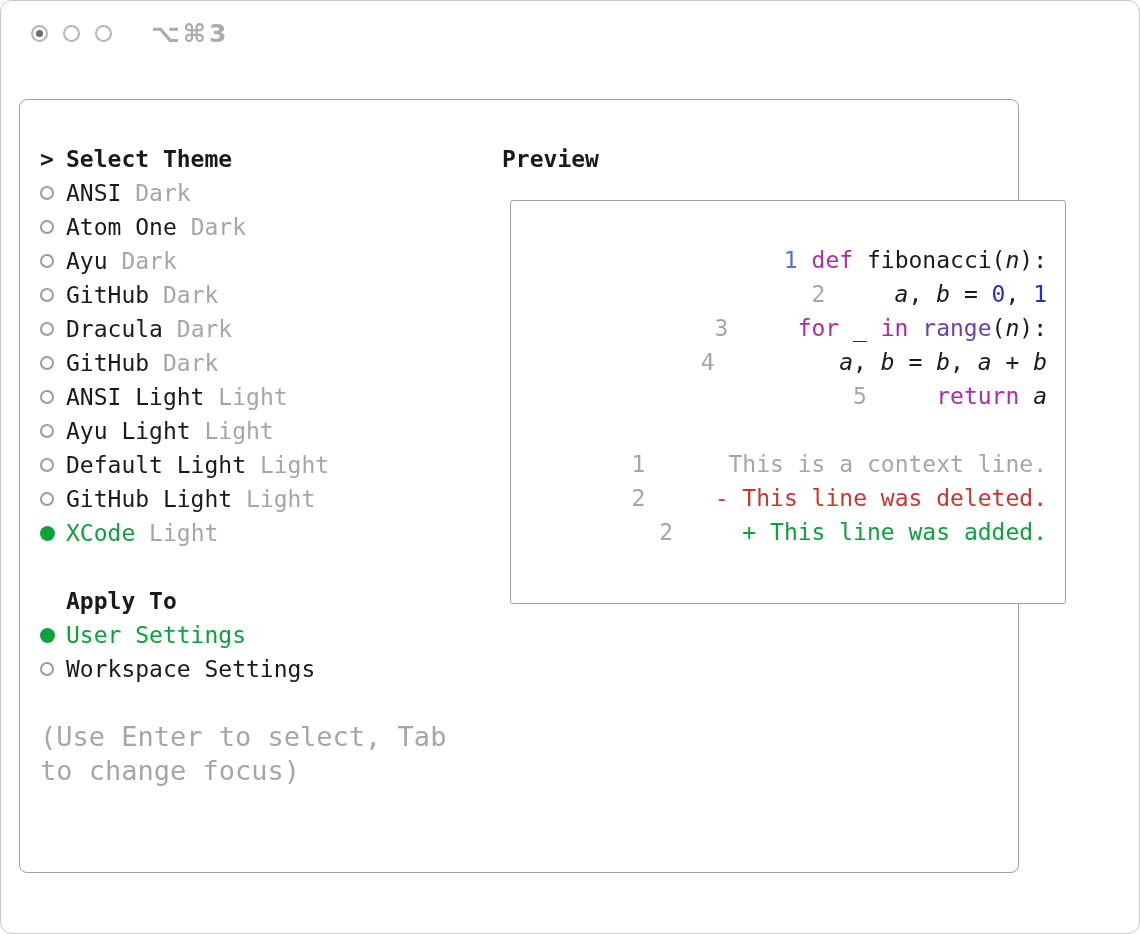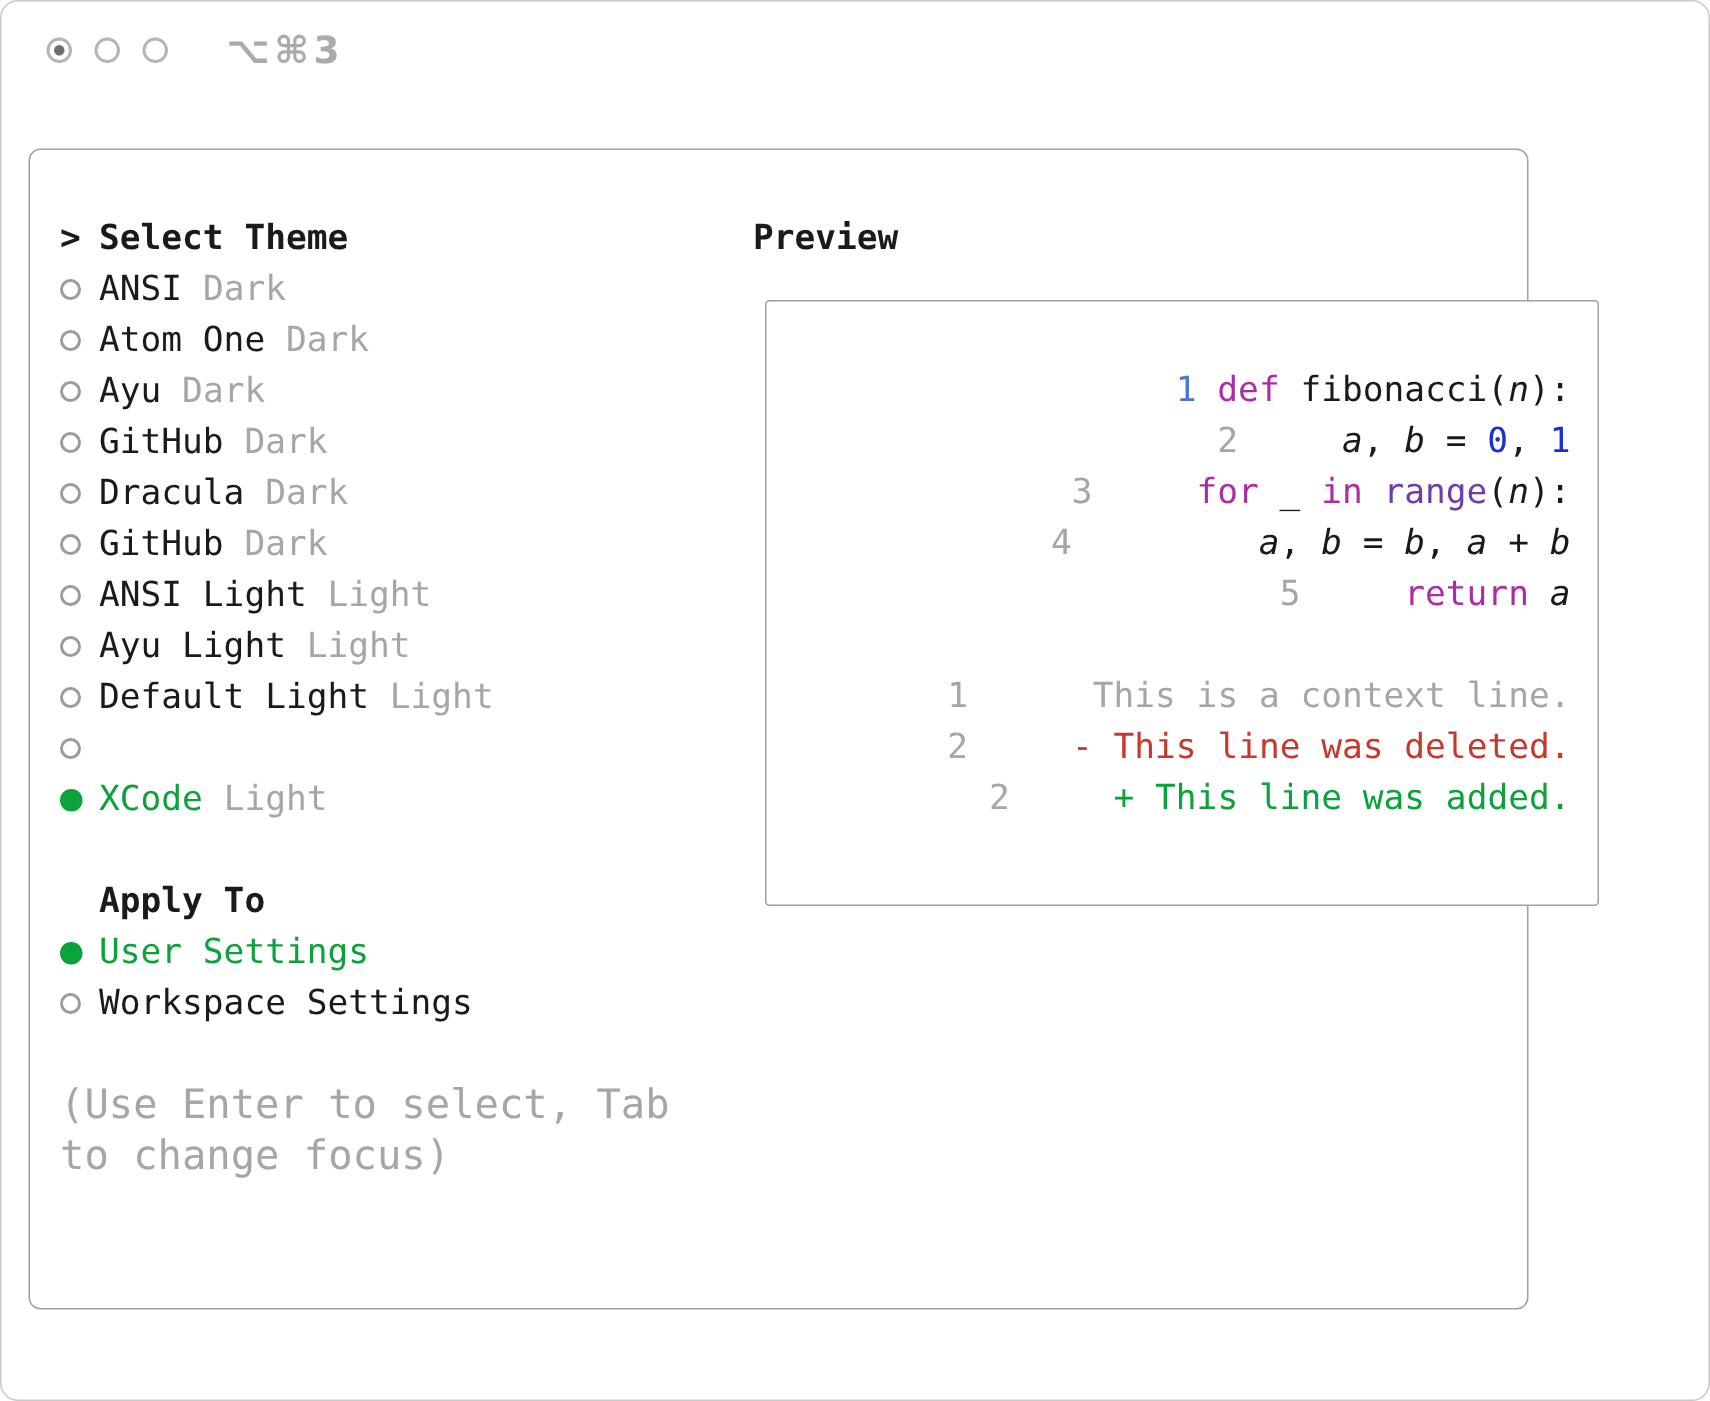--- a/index.html
+++ b/index.html
@@ -134,20 +134,21 @@
           <div class="row">
             <span class="marker-col">
               <span class="circle"></span>
             </span>
             <span class="item-text"><span class="item-name">Default Light</span> <span class="item-variant">Light</span></span>
           </div>
           <div class="row">
             <span class="marker-col">
               <span class="circle"></span>
             </span>
+            <span class="item-text"><span class="item-name">GitHub Light</span> <span class="item-variant">Light</span></span>
           </div>
           <div class="row">
             <span class="marker-col">
               <span class="circle selected"></span>
             </span>
             <span class="item-text"><span class="item-name green">XCode</span> <span class="item-variant">Light</span></span>
           </div>
         </div>
 
       <div class="row apply-title">

